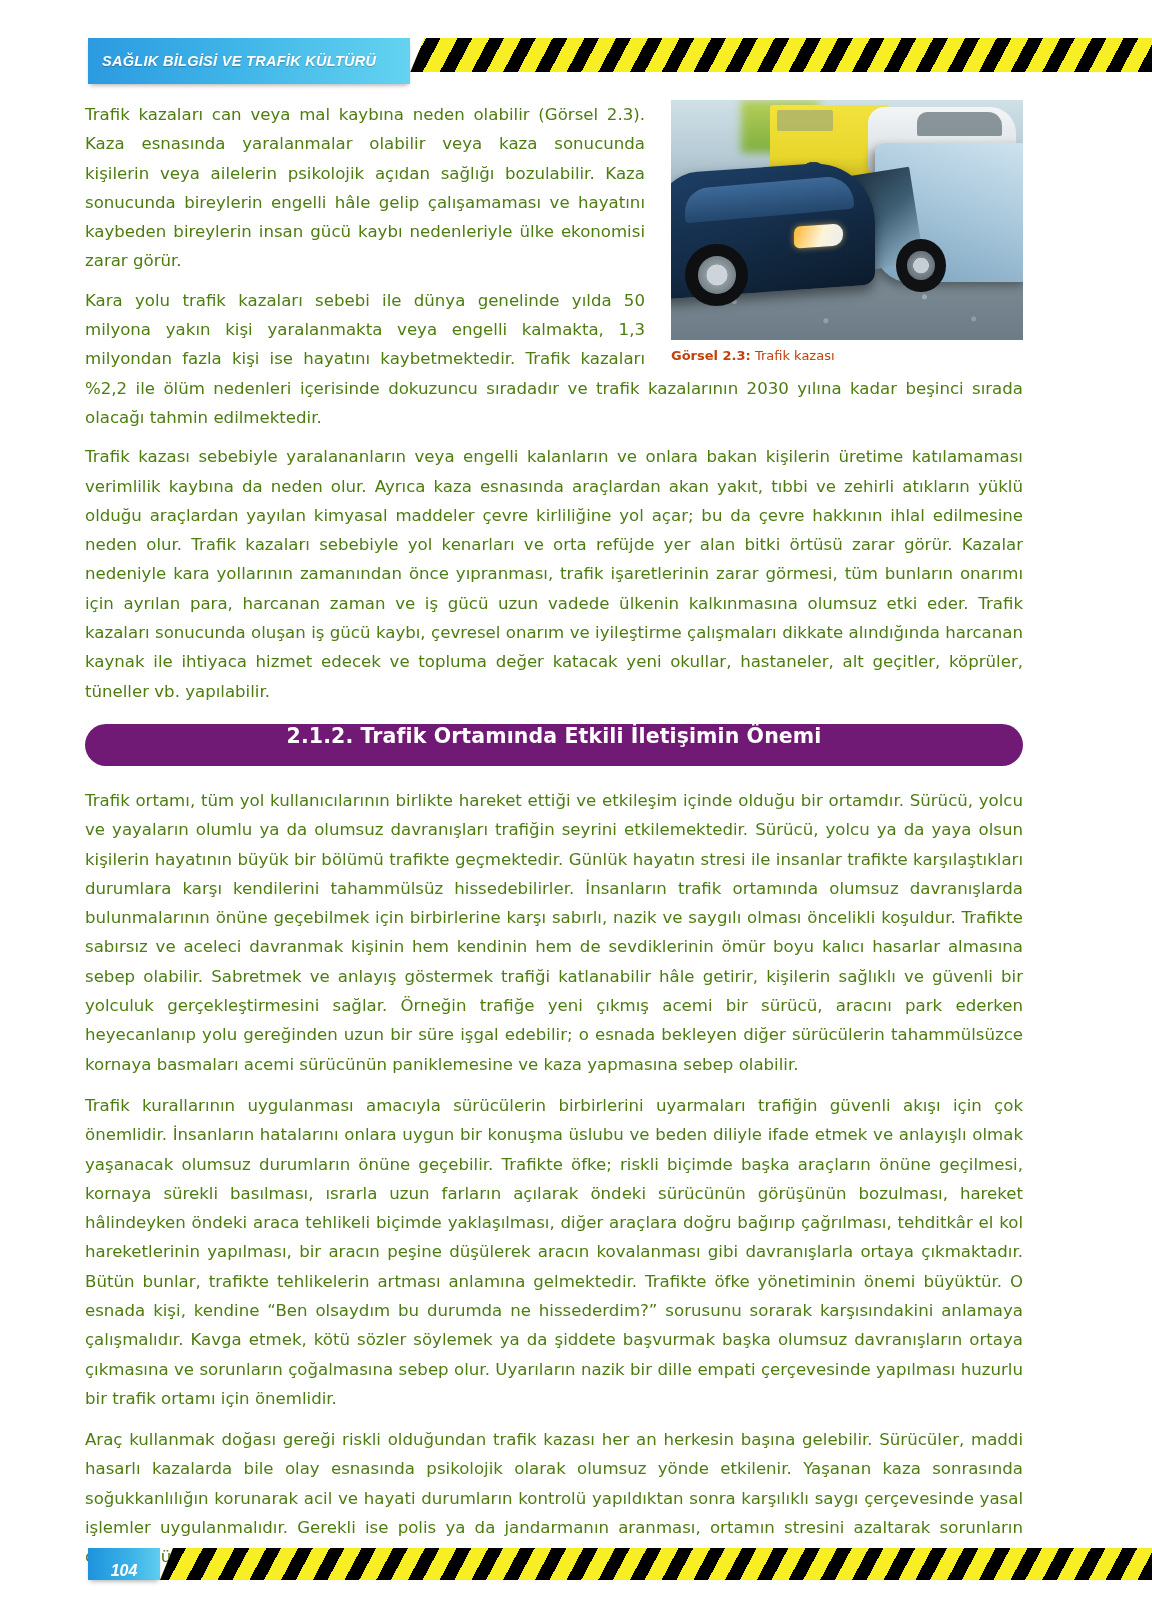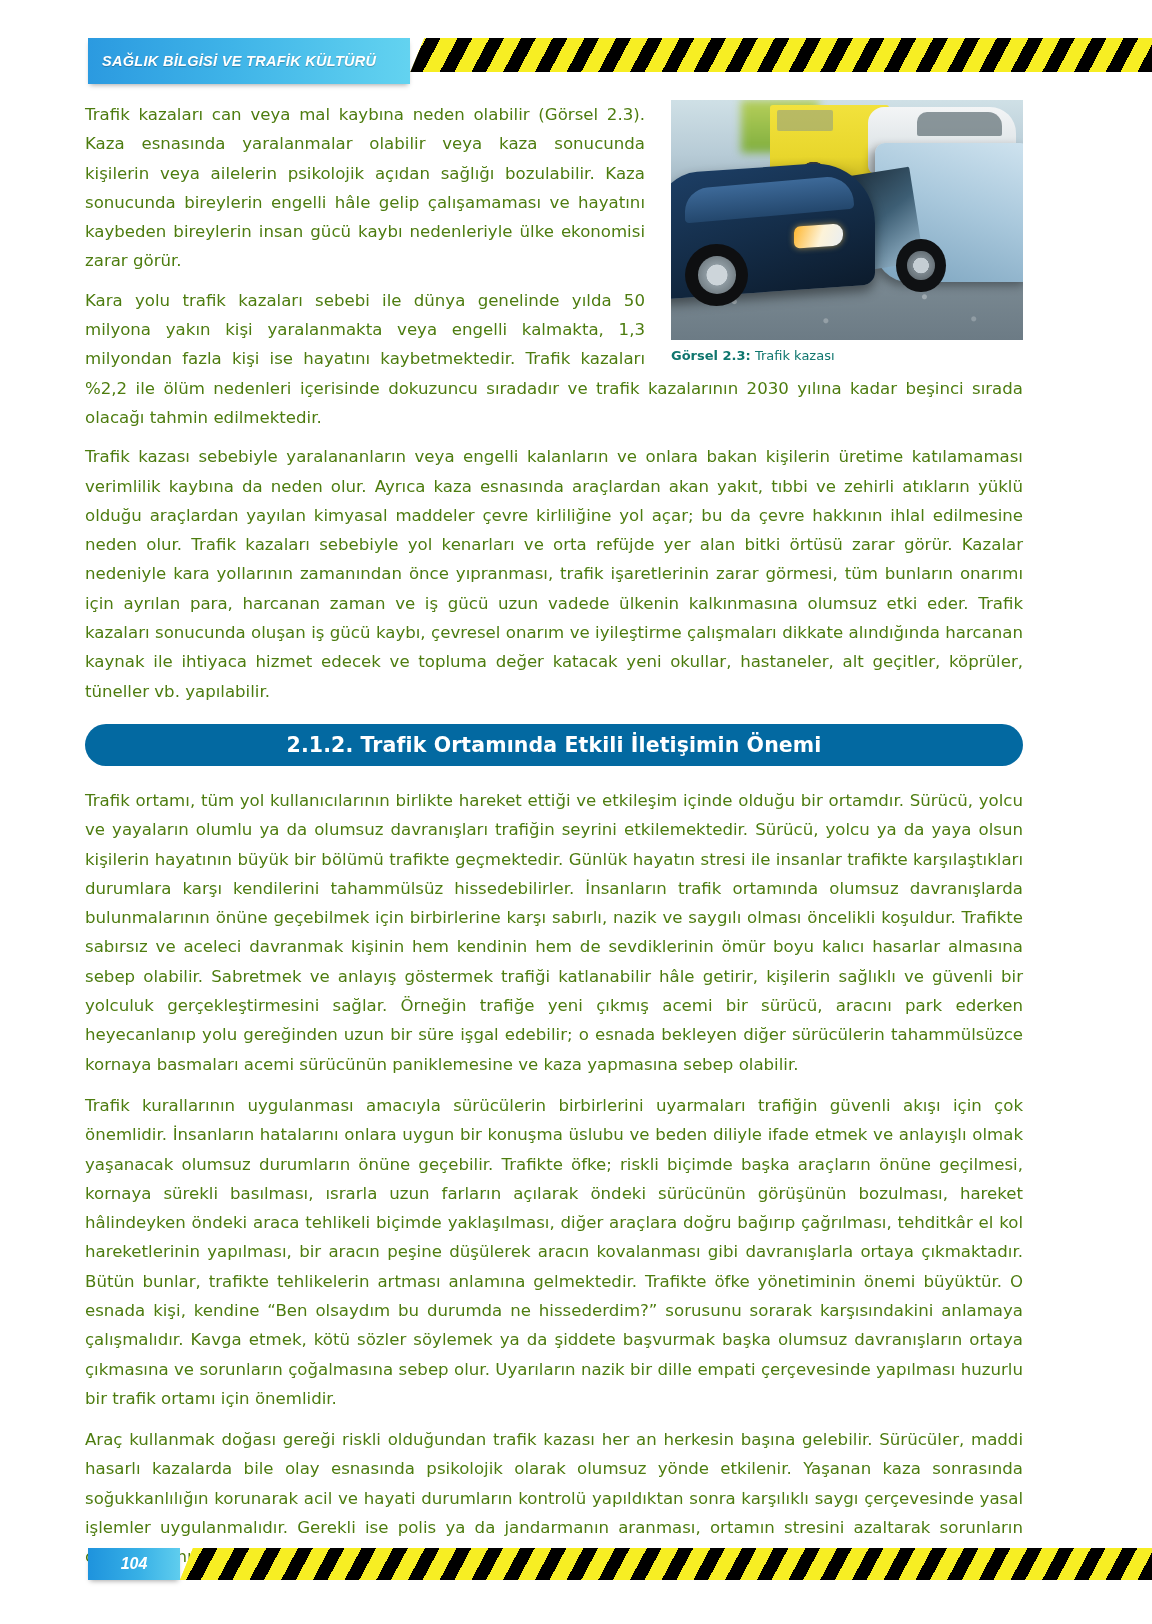--- a/index.html
+++ b/index.html
@@ -217,35 +217,35 @@
     content: ""; position: absolute; left: 22%; top: 22%;
     width: 56%; height: 56%; border-radius: 50%;
     background: radial-gradient(circle, #c5ced4 0 38%, #7d888f 40%, #505a60 100%);
   }
 
   .figure-caption {
     margin-top: 7px;
     font-family: "DejaVu Sans", sans-serif;
     font-size: 13px;
     line-height: 17px;
-    color: #0f766e;
+    color: #c2410c;
     text-align: left;
   }
   .figure-caption b { font-weight: bold; }
 
   
   .section-bar {
     clear: both;
     width: 938px;
     height: 42px;
     margin: 18px 0 20px 0;
-    background: #0369a1;
+    background: #701a75;
     border-radius: 21px;
     display: flex;
-    align-items: center;
+    align-items: flex-start;
     justify-content: center;
   }
 
   .section-bar-title {
     color: #ffffff;
     font-family: "DejaVu Sans", sans-serif;
     font-size: 20.5px;
     font-weight: bold;
     letter-spacing: 0.1px;
     white-space: nowrap;
@@ -260,24 +260,24 @@
     height: 36px;
     display: flex;
     align-items: stretch;
   }
 
   .footer-spacer { width: 88px; flex: none; }
 
   .footer-pagenum {
     position: relative;
     flex: none;
-    width: 92px;
+    width: 72px;
     height: 32px;
     display: flex;
-    align-items: center;
+    align-items: flex-end;
     justify-content: center;
     background: linear-gradient(90deg, #1e93dd 0%, #37b0e6 55%, #5fcdee 100%);
     box-shadow: 0 3px 5px -2px rgba(0,0,0,0.35);
   }
 
   .footer-pagenum-label {
     color: #ffffff;
     font-size: 16px;
     font-weight: bold;
     font-style: italic;

